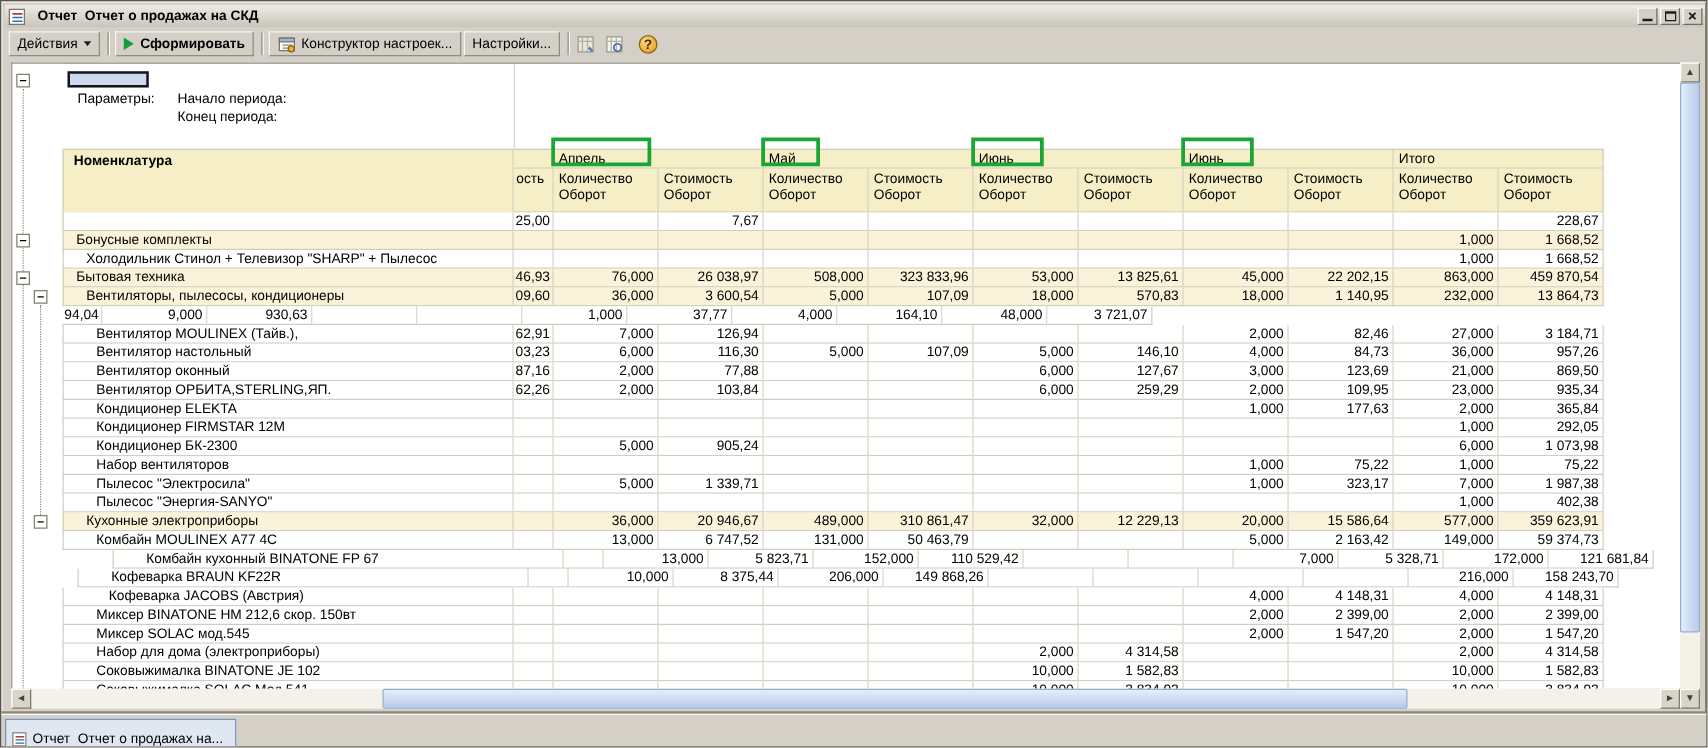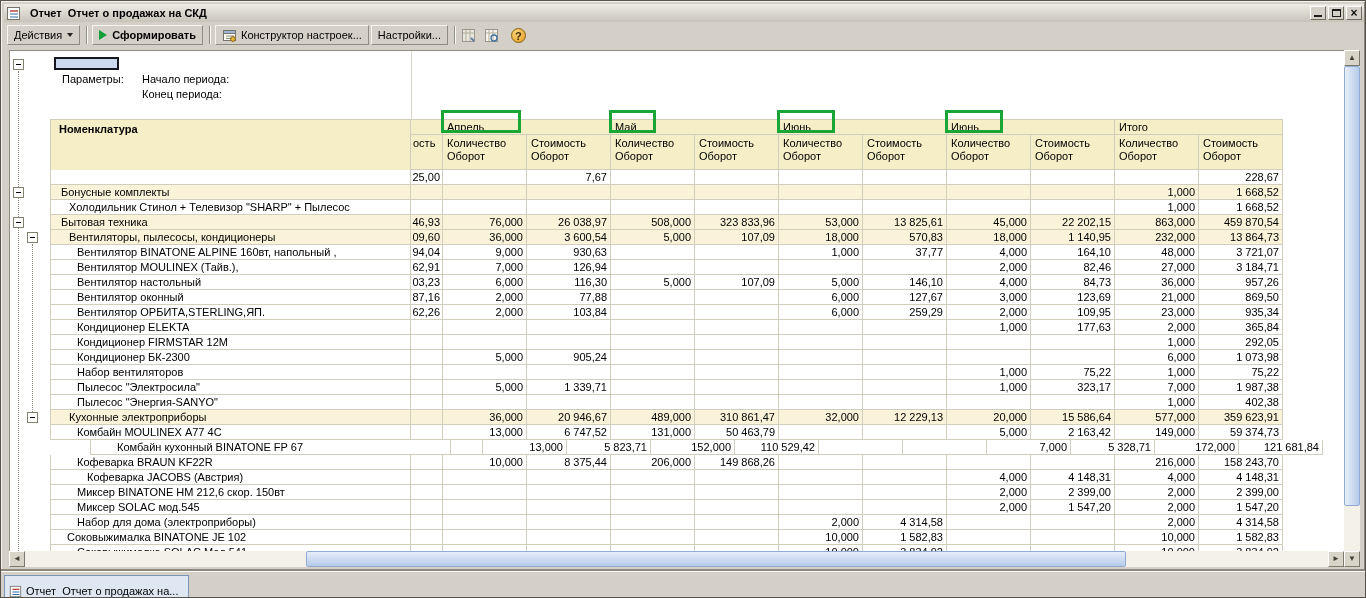--- a/index.html
+++ b/index.html
@@ -291,21 +291,20 @@
           <div class="cell vcell">5,000</div>
           <div class="cell vcell">107,09</div>
           <div class="cell vcell">18,000</div>
           <div class="cell vcell">570,83</div>
           <div class="cell vcell">18,000</div>
           <div class="cell vcell">1 140,95</div>
           <div class="cell vcell">232,000</div>
           <div class="cell vcell">13 864,73</div>
         </div>
         <div class="trow detail">
-          <div class="cell ncell" style="padding-left: 26px;">Вентилятор BINATONE ALPINE 160вт, напольный ,</div>
           <div class="cell vcell c0">94,04</div>
           <div class="cell vcell">9,000</div>
           <div class="cell vcell">930,63</div>
           <div class="cell vcell"></div>
           <div class="cell vcell"></div>
           <div class="cell vcell">1,000</div>
           <div class="cell vcell">37,77</div>
           <div class="cell vcell">4,000</div>
           <div class="cell vcell">164,10</div>
           <div class="cell vcell">48,000</div>
@@ -487,21 +486,21 @@
           <div class="cell vcell">152,000</div>
           <div class="cell vcell">110 529,42</div>
           <div class="cell vcell"></div>
           <div class="cell vcell"></div>
           <div class="cell vcell">7,000</div>
           <div class="cell vcell">5 328,71</div>
           <div class="cell vcell">172,000</div>
           <div class="cell vcell">121 681,84</div>
         </div>
         <div class="trow detail">
-          <div class="cell ncell" style="padding-left: 26px;">Кофеварка BRAUN KF22R</div>
+          <div class="cell ncell" style="padding-left: 26px; margin-left: 12px;">Кофеварка BRAUN KF22R</div>
           <div class="cell vcell c0"></div>
           <div class="cell vcell">10,000</div>
           <div class="cell vcell">8 375,44</div>
           <div class="cell vcell">206,000</div>
           <div class="cell vcell">149 868,26</div>
           <div class="cell vcell"></div>
           <div class="cell vcell"></div>
           <div class="cell vcell"></div>
           <div class="cell vcell"></div>
           <div class="cell vcell">216,000</div>
@@ -557,21 +556,21 @@
           <div class="cell vcell"></div>
           <div class="cell vcell"></div>
           <div class="cell vcell">2,000</div>
           <div class="cell vcell">4 314,58</div>
           <div class="cell vcell"></div>
           <div class="cell vcell"></div>
           <div class="cell vcell">2,000</div>
           <div class="cell vcell">4 314,58</div>
         </div>
         <div class="trow detail">
-          <div class="cell ncell" style="padding-left: 16px;">Соковыжималка BINATONE JE 102</div>
+          <div class="cell ncell" style="padding-left: 26px;">Соковыжималка BINATONE JE 102</div>
           <div class="cell vcell c0"></div>
           <div class="cell vcell"></div>
           <div class="cell vcell"></div>
           <div class="cell vcell"></div>
           <div class="cell vcell"></div>
           <div class="cell vcell">10,000</div>
           <div class="cell vcell">1 582,83</div>
           <div class="cell vcell"></div>
           <div class="cell vcell"></div>
           <div class="cell vcell">10,000</div>

